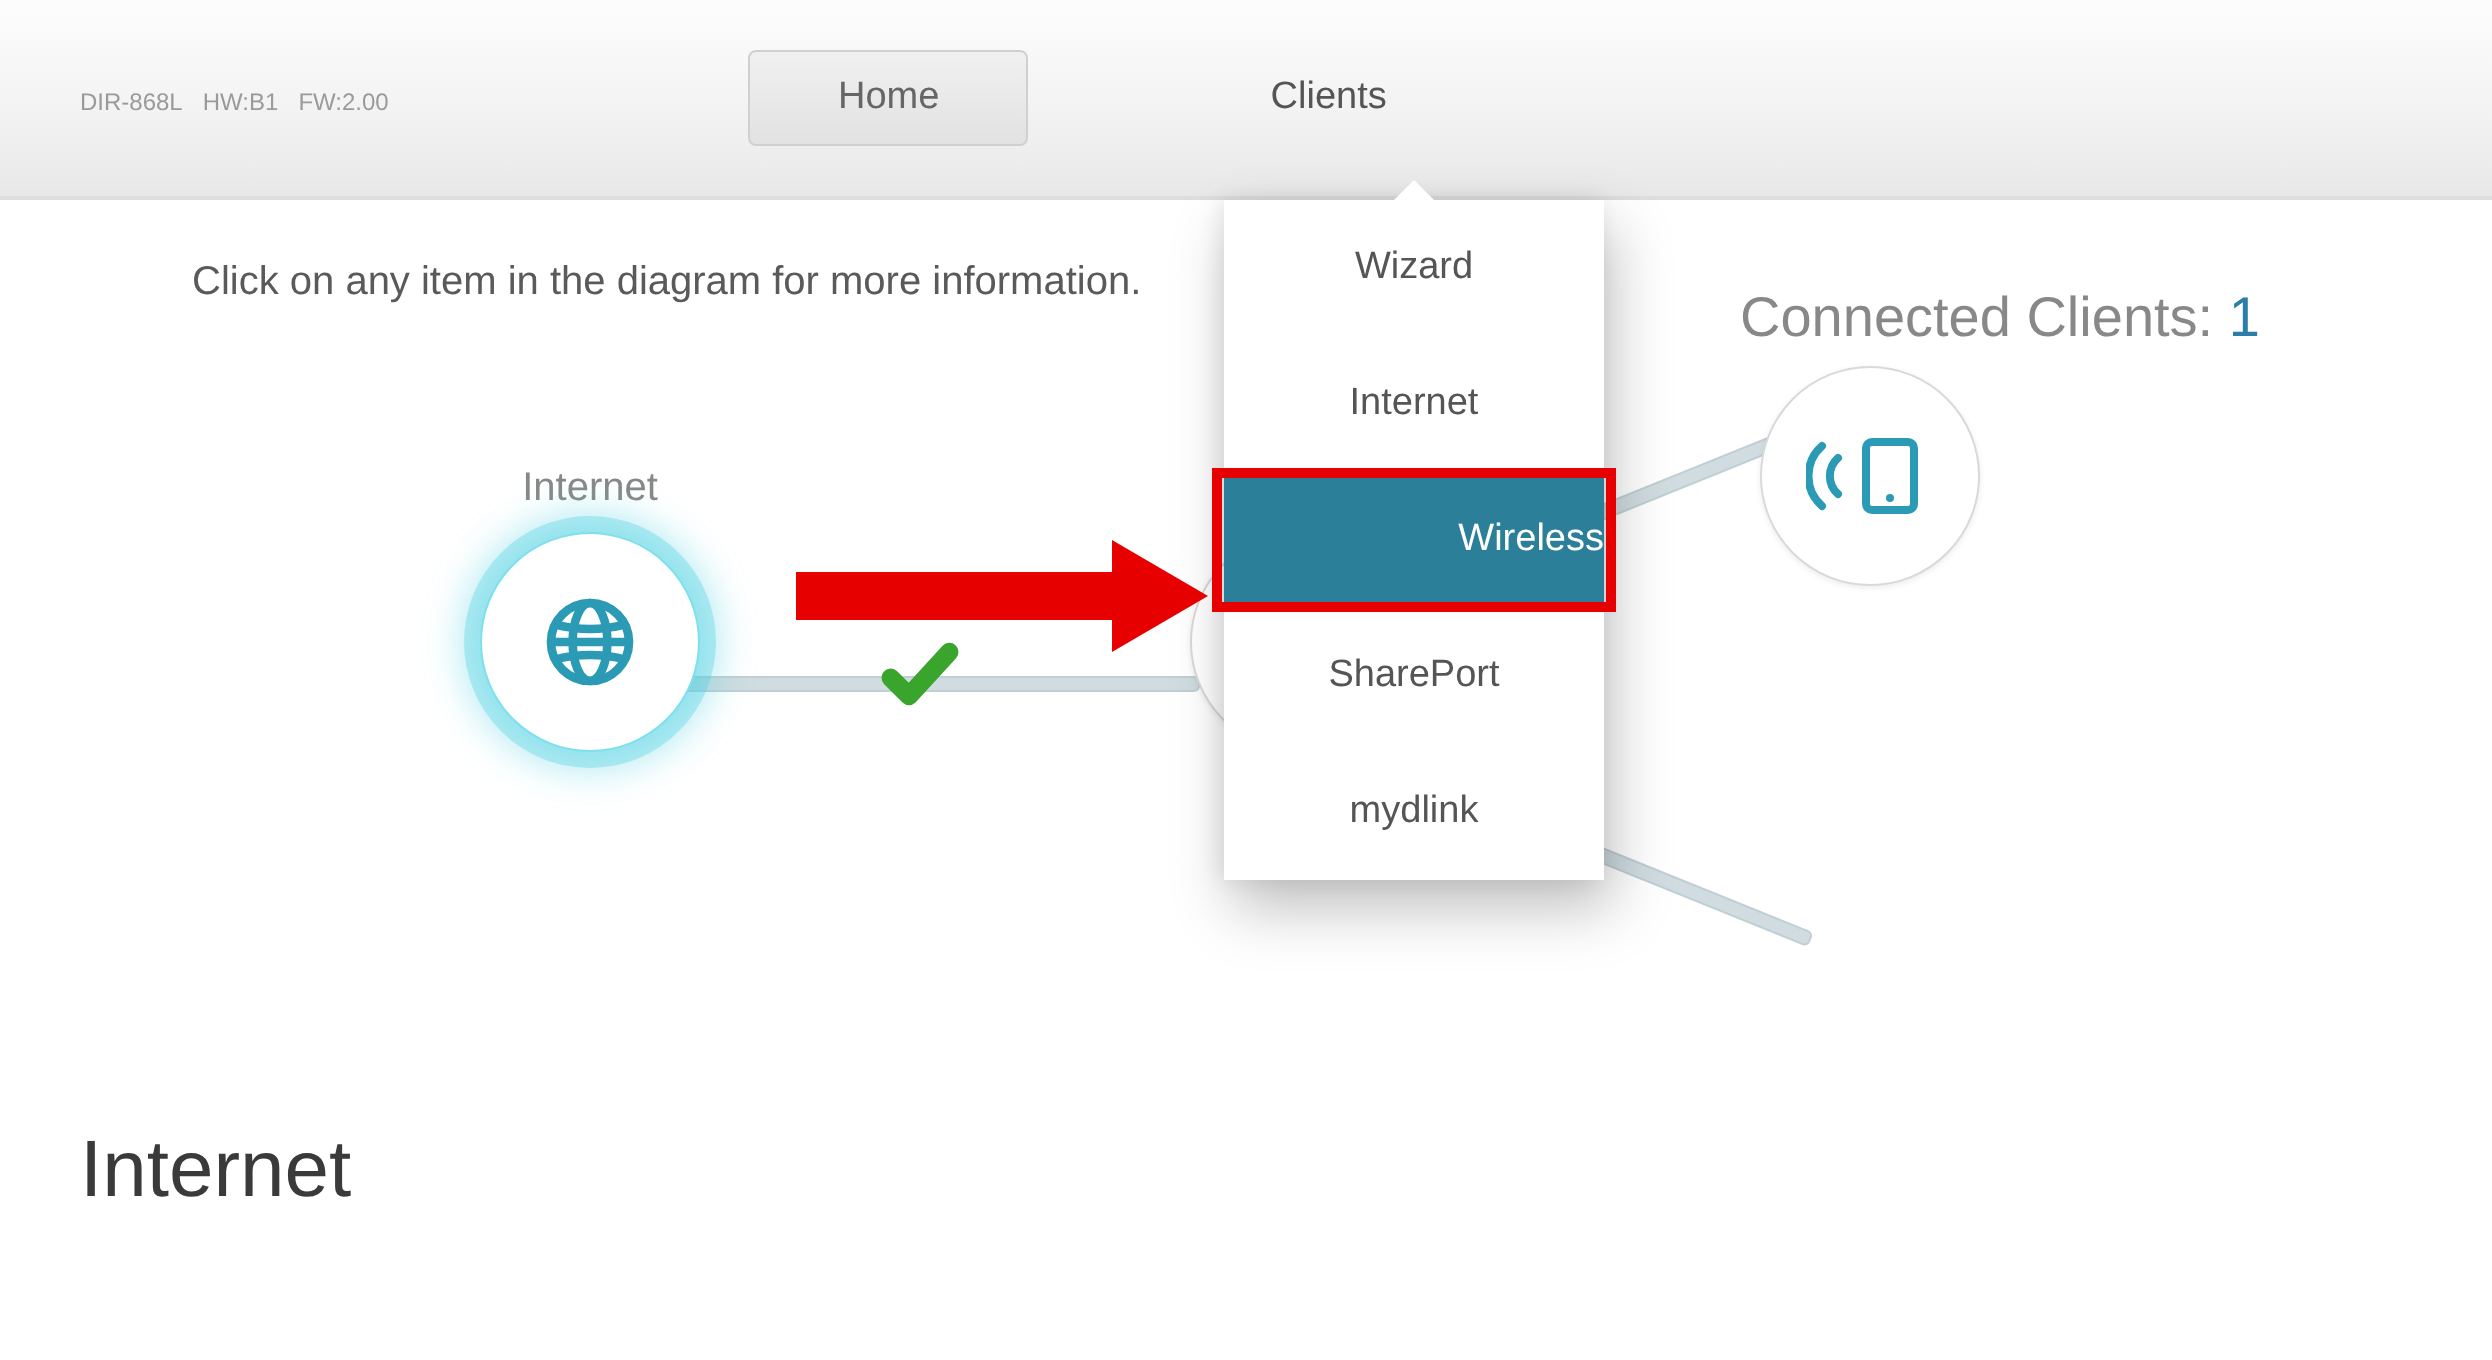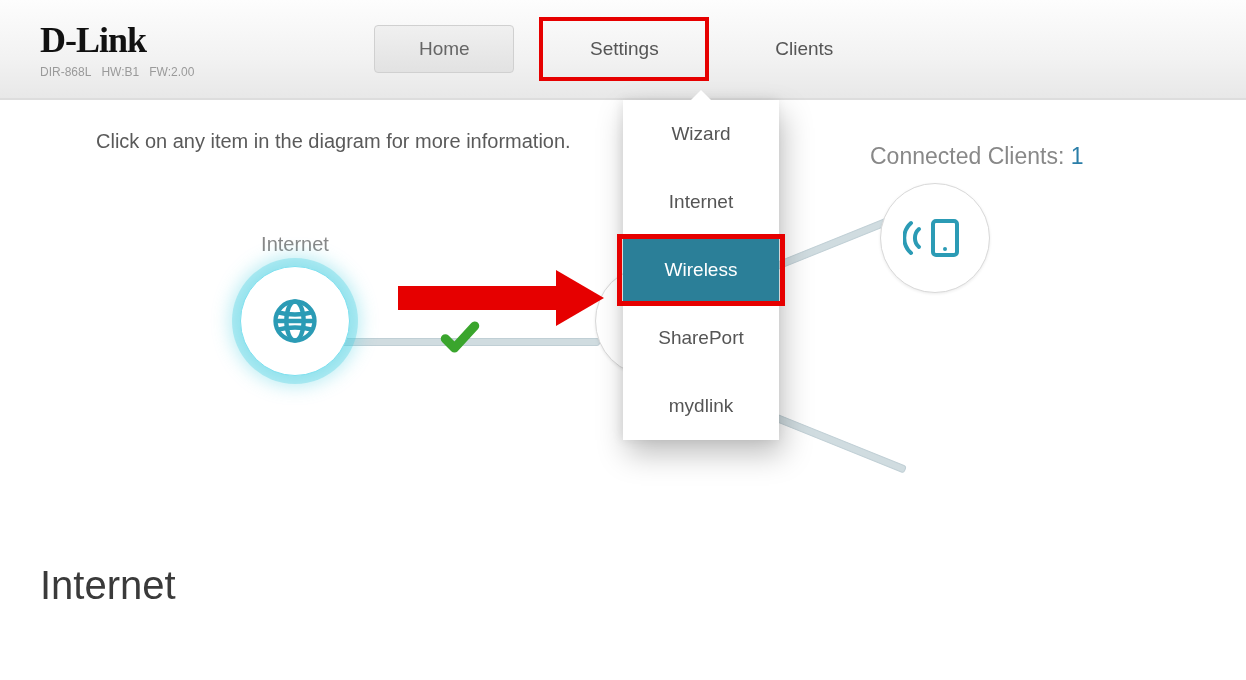--- a/index.html
+++ b/index.html
@@ -18,52 +18,47 @@
   .status-dot { width:36px; height:36px; border-radius:50%; background:#6cae3e; }
   .status-title { font-size:42px; font-weight:300; color:#3a3a3a; }
   .status-sub { font-size:20px; color:#5a5a5a; margin-left:56px; }
   .diagram { position:relative; height:360px; margin-top:20px; }
   .node { position:absolute; display:flex; flex-direction:column; align-items:center; }
   .node-title { font-size:20px; color:#888; margin-bottom:10px; }
   .circle { width:110px; height:110px; border-radius:50%; background:#fff; border:1px solid #d9d9d9; box-shadow:0 1px 3px rgba(0,0,0,0.08); display:flex; align-items:center; justify-content:center; }
   .circle-glow { box-shadow: 0 0 0 8px rgba(77,208,225,0.35), 0 0 18px 10px rgba(77,208,225,0.4); border-color:#7de0ef; }
   .line { position:absolute; background:#d0dce0; border:1px solid #c0cfd5; border-radius:3px; height:8px; }
   .check { position:absolute; font-size:44px; color:#3aa52d; font-weight:bold; }
-  .clients-label { position:absolute; font-size:23px; color:#888; }
+  .clients-label { position:absolute; font-size:28px; color:#888; }
   .clients-count { color:#2a7ea8; }
-  .dropdown { position:absolute; left:612px; top:100px; width:156px; background:#fff; box-shadow: 4px 14px 28px rgba(0,0,0,0.25), -2px 0 10px rgba(0,0,0,0.08); z-index:50;margin-left:11px; }
+  .dropdown { position:absolute; left:612px; top:100px; width:190px; background:#fff; box-shadow: 4px 14px 28px rgba(0,0,0,0.25), -2px 0 10px rgba(0,0,0,0.08); z-index:50; }
   .dropdown::before { content:""; position:absolute; top:-10px; left:calc(50% - 10px); width:0; height:0; border-left:10px solid transparent; border-right:10px solid transparent; border-bottom:10px solid #fff; }
   .dd-item { height:68px; display:flex; align-items:center; justify-content:center; font-size:19px; color:#555; cursor:pointer; position:relative; }
-  .dd-item.sel { background:#2b7f98; color:#fff; }
+  .dd-item.sel { background:#2b7f98; color:#fff;justify-content:flex-end; }
   .dd-highlight { position:absolute; left:-6px; right:-6px; top:-2px; bottom:-2px; border:5px solid #e60000; pointer-events:none; }
   .arrow { position:absolute; left:398px; top:278px; width:220px; height:40px; z-index:60; pointer-events:none; }
   .arrow-shaft { position:absolute; left:0; top:8px; width:160px; height:24px; background:#e60000; }
   .arrow-head { position:absolute; left:158px; top:-8px; width:0; height:0; border-top:28px solid transparent; border-bottom:28px solid transparent; border-left:48px solid #e60000; }
   .section-title { margin-top: 30px; font-size:40px; font-weight:300; color:#3a3a3a; }
   .node-usb .node-title { margin-bottom:14px; }
 </style>
 </head>
 <body>
 
 <div class="topbar">
   <div class="logo-block">
-    <div class="logo-text">D-Link</div>
     <div class="device-info">
       <span>DIR-868L</span>&nbsp;&nbsp;
       <span>HW:B1</span>&nbsp;&nbsp;
       <span>FW:2.00</span>
     </div>
   </div>
   <div class="nav">
     <div class="nav-item nav-home">Home</div>
     <div style="width:40px"></div>
-    <div class="nav-item nav-settings-wrap">
-      <span>Settings</span>
-      <div class="settings-highlight"></div>
-    </div>
     <div style="width:40px"></div>
     <div class="nav-item">Clients</div>
     <div style="width:30px"></div>
   </div>
 </div>
 
 <div class="dropdown">
   <div class="dd-item">Wizard</div>
   <div class="dd-item">Internet</div>
   <div class="dd-item sel">

